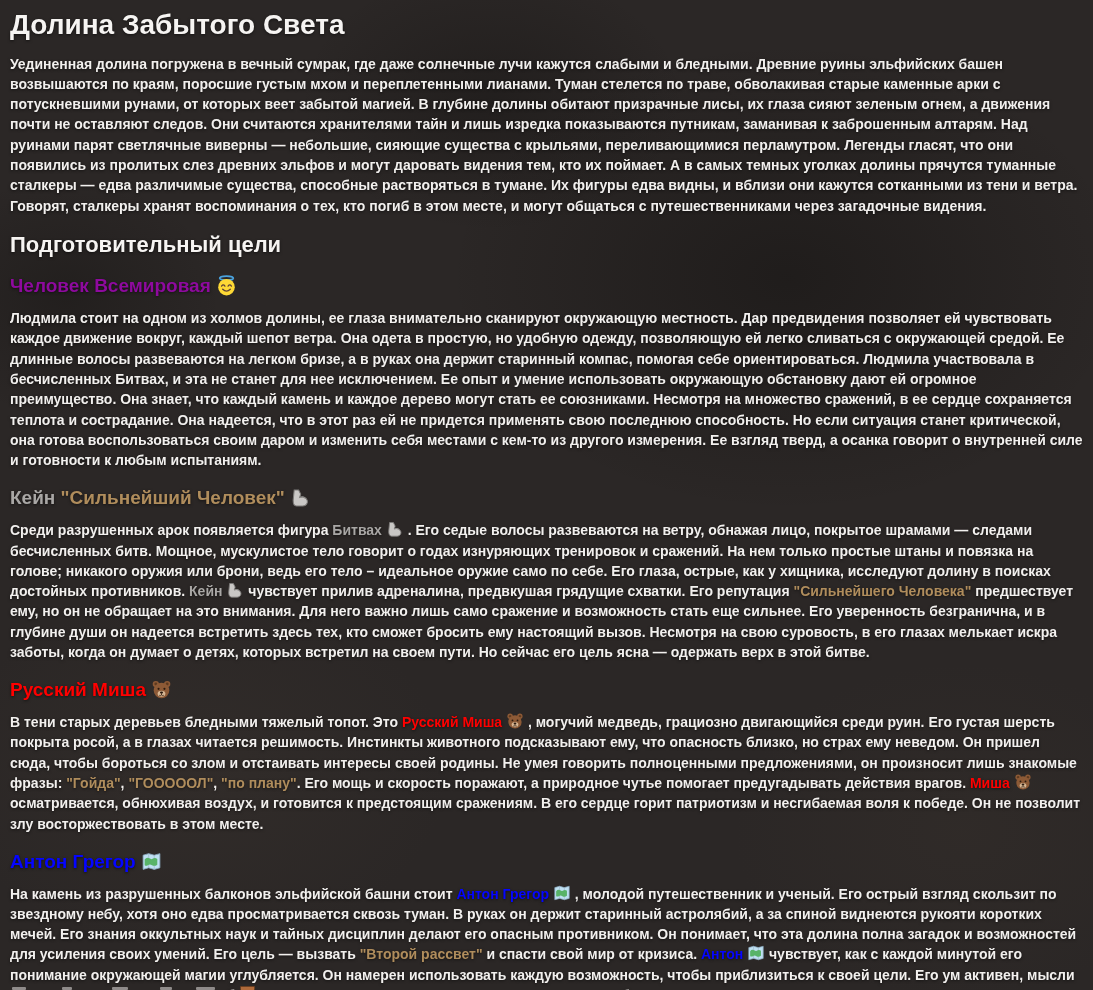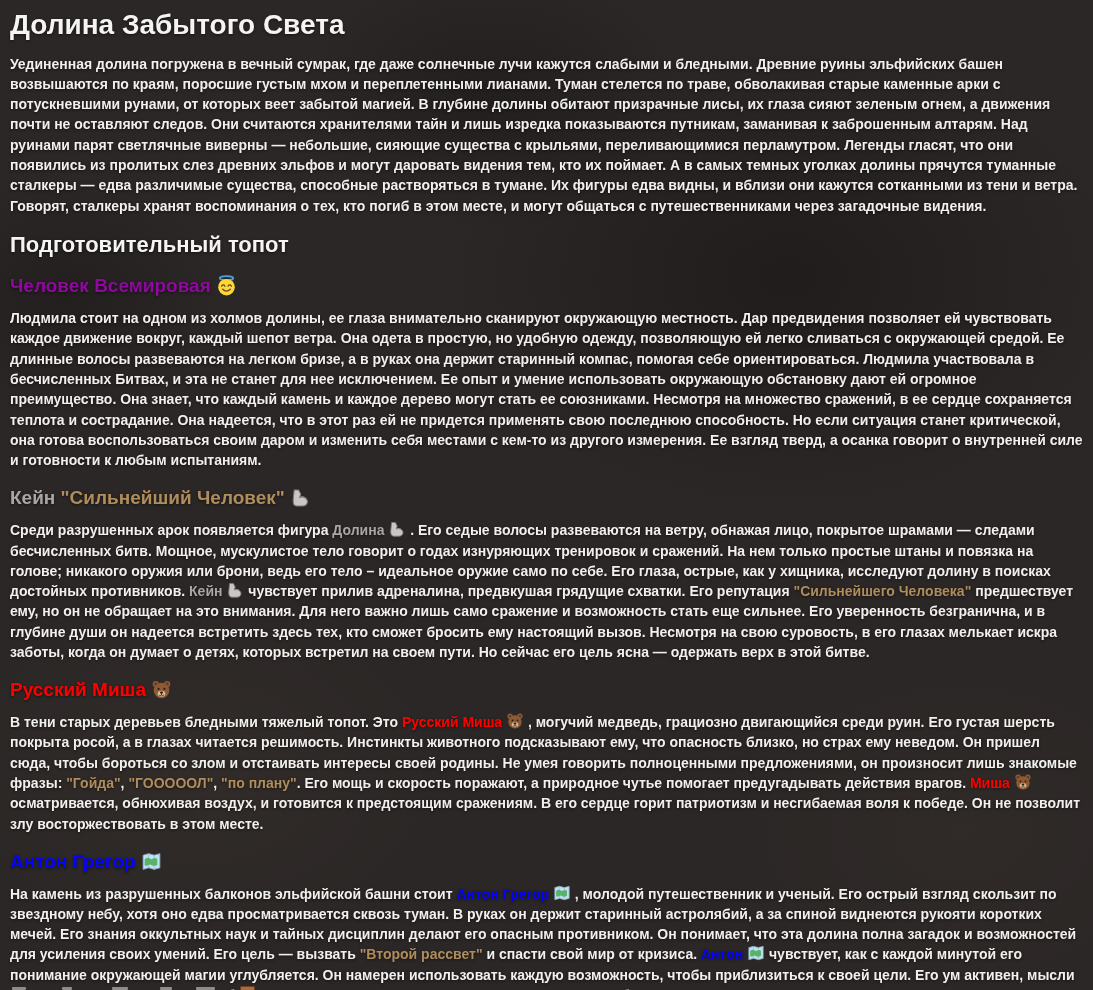--- a/index.html
+++ b/index.html
@@ -45,39 +45,39 @@
   .c6{left:240px;width:15px;height:4px;background:#b06a3a;border:1px solid rgba(0,0,0,.4);border-bottom:none;}
 </style>
 </head>
 <body>
 
 <div class="content">
   <h1>Долина Забытого Света</h1>
 
   <p><span>Уединенная долина погружена в вечный сумрак, где даже солнечные лучи кажутся слабыми и бледными. Древние руины эльфийских башен возвышаются по краям, поросшие густым мхом и переплетенными лианами. Туман стелется по траве, обволакивая старые каменные арки с потускневшими рунами, от которых веет забытой магией. В глубине долины обитают призрачные лисы, их глаза сияют зеленым огнем, а движения почти не оставляют следов. Они считаются хранителями тайн и лишь изредка показываются путникам, заманивая к заброшенным алтарям. Над руинами парят светлячные виверны — небольшие, сияющие существа с крыльями, переливающимися перламутром. Легенды гласят, что они появились из пролитых слез древних эльфов и могут даровать видения тем, кто их поймает. А в самых темных уголках долины прячутся туманные сталкеры — едва различимые существа, способные растворяться в тумане. Их фигуры едва видны, и вблизи они кажутся сотканными из тени и ветра. Говорят, сталкеры хранят воспоминания о тех, кто погиб в этом месте, и могут общаться с путешественниками через загадочные видения.</span></p>
 
-  <h2>Подготовительный топот</h2>
+  <h2>Подготовительный цели</h2>
 
   <section>
     <h3><span class="seg-purple">Человек Всемировая </span><span class="emoji"><svg viewBox="0 0 20 20">
             <ellipse cx="10" cy="3" rx="6.5" ry="2" fill="none" stroke="#4aa3df" stroke-width="1.6"></ellipse>
             <circle cx="10" cy="11.6" r="7.9" fill="#fdd835"></circle>
             <path d="M5.3 10.6 q1.6 -2.2 3.2 0" fill="none" stroke="#5d4037" stroke-width="1.2" stroke-linecap="round"></path>
             <path d="M11.5 10.6 q1.6 -2.2 3.2 0" fill="none" stroke="#5d4037" stroke-width="1.2" stroke-linecap="round"></path>
             <path d="M6.4 13.6 q3.6 3.6 7.2 0" fill="none" stroke="#5d4037" stroke-width="1.3" stroke-linecap="round"></path>
           </svg></span></h3>
     <p><span>Людмила стоит на одном из холмов долины, ее глаза внимательно сканируют окружающую местность. Дар предвидения позволяет ей чувствовать каждое движение вокруг, каждый шепот ветра. Она одета в простую, но удобную одежду, позволяющую ей легко сливаться с окружающей средой. Ее длинные волосы развеваются на легком бризе, а в руках она держит старинный компас, помогая себе ориентироваться. Людмила участвовала в бесчисленных Битвах, и эта не станет для нее исключением. Ее опыт и умение использовать окружающую обстановку дают ей огромное преимущество. Она знает, что каждый камень и каждое дерево могут стать ее союзниками. Несмотря на множество сражений, в ее сердце сохраняется теплота и сострадание. Она надеется, что в этот раз ей не придется применять свою последнюю способность. Но если ситуация станет критической, она готова воспользоваться своим даром и изменить себя местами с кем-то из другого измерения. Ее взгляд тверд, а осанка говорит о внутренней силе и готовности к любым испытаниям.</span></p>
   </section>
 
   <section>
     <h3><span class="seg-gray">Кейн </span><span class="seg-tan">"Сильнейший Человек"</span><span> </span><span class="emoji"><svg viewBox="0 0 20 20">
             <path d="M4 2.8 h4.2 l2 4 -1 3.1 c3 -1.2 6.2 -.1 7.2 2.9 .9 2.6 -1.1 5.2 -4.1 5.2 H6.2 C4 18 3 15.8 3 12.8 Z" fill="#c9c7c5" stroke="#7d7b79" stroke-width="1"></path>
             <path d="M9.2 10 c2 -1 4.6 -.5 5.6 1.1" fill="none" stroke="#8f8d8b" stroke-width="1"></path>
           </svg></span></h3>
-    <p><span>Среди разрушенных арок появляется фигура </span><span class="seg-gray">Долина </span><span class="emoji"><svg viewBox="0 0 20 20">
+    <p><span>Среди разрушенных арок появляется фигура </span><span class="seg-gray">Битвах </span><span class="emoji"><svg viewBox="0 0 20 20">
             <path d="M4 2.8 h4.2 l2 4 -1 3.1 c3 -1.2 6.2 -.1 7.2 2.9 .9 2.6 -1.1 5.2 -4.1 5.2 H6.2 C4 18 3 15.8 3 12.8 Z" fill="#c9c7c5" stroke="#7d7b79" stroke-width="1"></path>
             <path d="M9.2 10 c2 -1 4.6 -.5 5.6 1.1" fill="none" stroke="#8f8d8b" stroke-width="1"></path>
           </svg></span><span> . Его седые волосы развеваются на ветру, обнажая лицо, покрытое шрамами — следами бесчисленных битв. Мощное, мускулистое тело говорит о годах изнуряющих тренировок и сражений. На нем только простые штаны и повязка на голове; никакого оружия или брони, ведь его тело – идеальное оружие само по себе. Его глаза, острые, как у хищника, исследуют долину в поисках достойных противников. </span><span class="seg-gray">Кейн </span><span class="emoji"><svg viewBox="0 0 20 20">
             <path d="M4 2.8 h4.2 l2 4 -1 3.1 c3 -1.2 6.2 -.1 7.2 2.9 .9 2.6 -1.1 5.2 -4.1 5.2 H6.2 C4 18 3 15.8 3 12.8 Z" fill="#c9c7c5" stroke="#7d7b79" stroke-width="1"></path>
             <path d="M9.2 10 c2 -1 4.6 -.5 5.6 1.1" fill="none" stroke="#8f8d8b" stroke-width="1"></path>
           </svg></span><span> чувствует прилив адреналина, предвкушая грядущие схватки. Его репутация </span><span class="seg-tan">"Сильнейшего Человека"</span><span> предшествует ему, но он не обращает на это внимания. Для него важно лишь само сражение и возможность стать еще сильнее. Его уверенность безгранична, и в глубине души он надеется встретить здесь тех, кто сможет бросить ему настоящий вызов. Несмотря на свою суровость, в его глазах мелькает искра заботы, когда он думает о детях, которых встретил на своем пути. Но сейчас его цель ясна — одержать верх в этой битве.</span></p>
   </section>
 
   <section>
     <h3><span class="seg-red">Русский Миша </span><span class="emoji"><svg viewBox="0 0 20 20">

